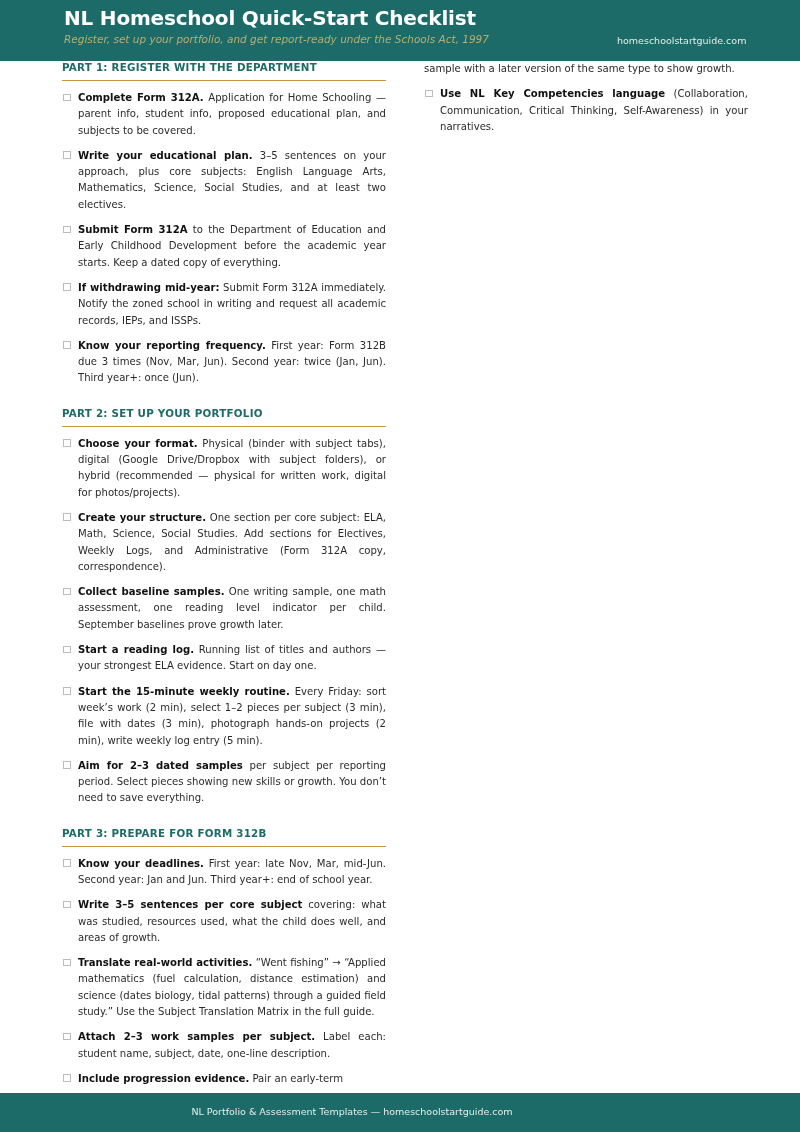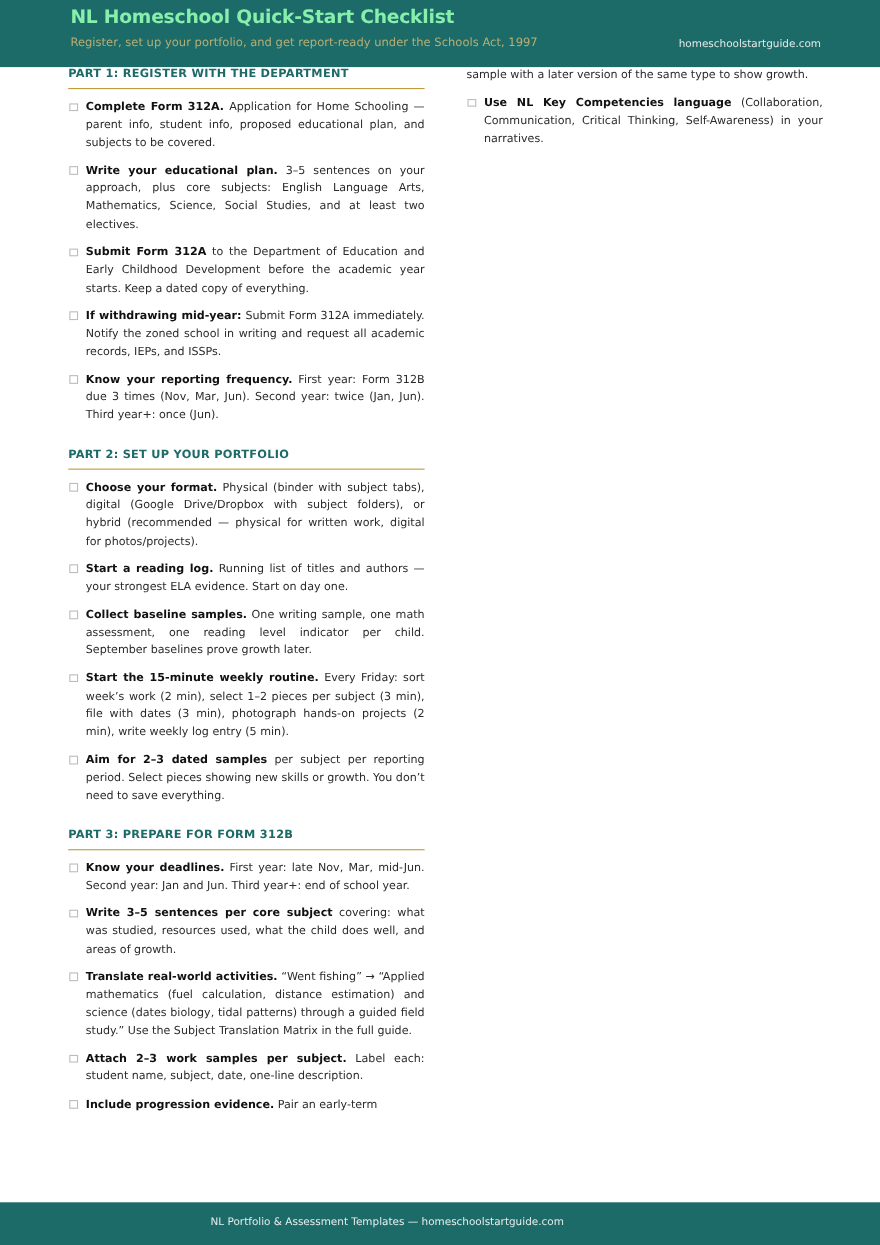--- a/index.html
+++ b/index.html
@@ -24,34 +24,35 @@
     top: 0;
     width: 800px;
     height: 61px;
     background: #1d6b68;
     box-sizing: border-box;
   }
   .header-title {
     position: absolute;
     left: 64px;
     top: 6px;
-    font-size: 17px;
+    font-size: 20px;
     font-weight: bold;
-    color: #86efac;
+    color: #ffffff;
     letter-spacing: -0.2px;
     white-space: nowrap;
   }
   .header-subtitle {
     position: absolute;
     left: 64px;
     top: 33px;
     font-size: 10.5px;
     font-weight: normal;
     color: #b7ae72;
     white-space: nowrap;
+    font-style: italic;
   }
   .header-site {
     position: absolute;
     left: 617px;
     top: 35px;
     font-size: 9.5px;
     color: #e2ece9;
     white-space: nowrap;
   }
 
@@ -175,22 +176,23 @@
         <div class="item"><span class="checkbox"></span><span class="item-lead">Complete Form 312A.</span><span class="item-body"> Application for Home Schooling — parent info, student info, proposed educational plan, and subjects to be covered.</span></div>
         <div class="item"><span class="checkbox"></span><span class="item-lead">Write your educational plan.</span><span class="item-body"> 3–5 sentences on your approach, plus core subjects:  English Language Arts, Mathematics, Science, Social Studies, and at least two electives.</span></div>
         <div class="item"><span class="checkbox"></span><span class="item-lead">Submit Form 312A</span><span class="item-body"> to the Department of Education and Early Childhood Development before the academic year starts. Keep a dated copy of everything.</span></div>
         <div class="item"><span class="checkbox"></span><span class="item-lead">If withdrawing mid-year:</span><span class="item-body"> Submit Form 312A immediately. Notify the zoned school in writing and request all academic records, IEPs, and ISSPs.</span></div>
         <div class="item"><span class="checkbox"></span><span class="item-lead">Know your reporting frequency.</span><span class="item-body"> First year: Form 312B due 3 times (Nov, Mar, Jun).  Second year: twice (Jan, Jun). Third year+: once (Jun).</span></div>
       </div>
       <div class="section gap-before-section">
         <div class="section-title">PART 2: SET UP YOUR PORTFOLIO</div>
         <div class="section-rule"></div>
         <div class="item"><span class="checkbox"></span><span class="item-lead">Choose your format.</span><span class="item-body"> Physical (binder with subject tabs), digital (Google Drive/Dropbox with subject folders), or hybrid (recommended — physical for written work, digital for photos/projects).</span></div>
+        <div class="item"><span class="checkbox"></span><span class="item-lead">Create your structure.</span><span class="item-body"> One section per core subject: ELA, Math, Science, Social Studies.  Add sections for Electives, Weekly Logs, and Administrative (Form 312A copy, correspondence).</span></div>
+        <div class="item"><span class="checkbox"></span><span class="item-lead">Collect baseline samples.</span><span class="item-body"> One writing sample, one math assessment, one reading level indicator per child. September baselines prove growth later.</span></div>
         <div class="item"><span class="checkbox"></span><span class="item-lead">Start a reading log.</span><span class="item-body"> Running list of titles and authors — your strongest ELA evidence. Start on day one.</span></div>
-        <div class="item"><span class="checkbox"></span><span class="item-lead">Collect baseline samples.</span><span class="item-body"> One writing sample, one math assessment, one reading level indicator per child. September baselines prove growth later.</span></div>
         <div class="item"><span class="checkbox"></span><span class="item-lead">Start the 15-minute weekly routine.</span><span class="item-body"> Every Friday: sort week’s work (2 min), select 1–2 pieces per subject (3 min), file with dates (3 min), photograph hands-on projects (2 min), write weekly log entry (5 min).</span></div>
         <div class="item"><span class="checkbox"></span><span class="item-lead">Aim for 2–3 dated samples</span><span class="item-body"> per subject per reporting period. Select pieces showing new skills or growth. You don’t need to save everything.</span></div>
       </div>
       <div class="section gap-before-section">
         <div class="section-title">PART 3: PREPARE FOR FORM 312B</div>
         <div class="section-rule"></div>
         <div class="item"><span class="checkbox"></span><span class="item-lead">Know your deadlines.</span><span class="item-body"> First year: late Nov, Mar, mid-Jun. Second year: Jan and Jun. Third year+: end of school year.</span></div>
         <div class="item"><span class="checkbox"></span><span class="item-lead">Write 3–5 sentences per core subject</span><span class="item-body"> covering: what was studied, resources used, what the child does well, and areas of growth.</span></div>
         <div class="item"><span class="checkbox"></span><span class="item-lead">Translate real-world activities.</span><span class="item-body"> “Went fishing” → “Applied mathematics (fuel calculation, distance estimation) and science (dates biology, tidal patterns) through a guided field study.”  Use the Subject Translation Matrix in the full guide.</span></div>
         <div class="item"><span class="checkbox"></span><span class="item-lead">Attach 2–3 work samples per subject.</span><span class="item-body"> Label each: student name, subject, date, one-line description.</span></div>

